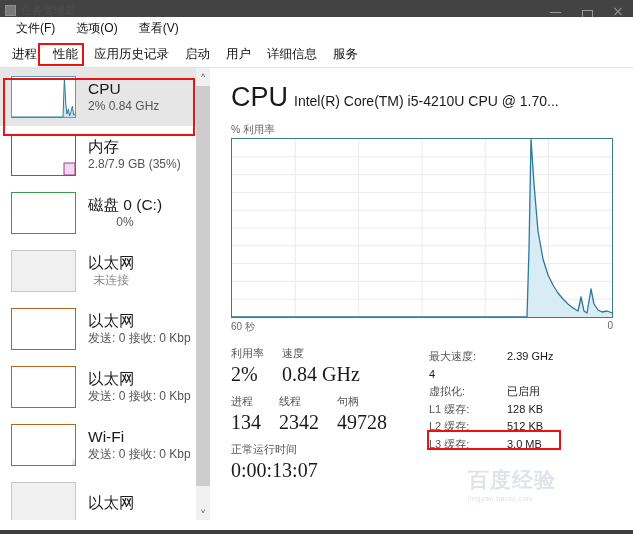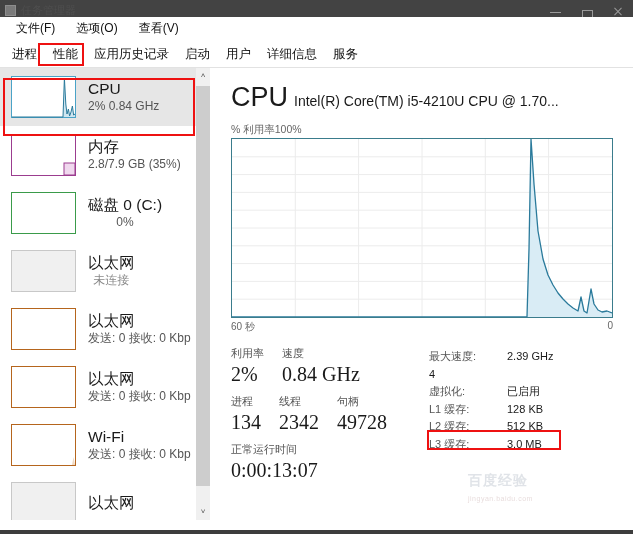--- a/index.html
+++ b/index.html
@@ -96,21 +96,21 @@
 
   
   .main{
     position:absolute;left:211px;top:68px;width:422px;height:452px;background:#fff;
   }
   .cpu-header{position:absolute;left:20px;top:14px;display:flex;align-items:baseline;}
   .cpu-big{font-size:27px;color:#1a1a1a;letter-spacing:0px;line-height:30px;}
   .cpu-model{font-size:14px;color:#1a1a1a;margin-left:6px;white-space:nowrap;}
 
   .graph-top-labels{
-    position:absolute;left:20px;top:55px;width:382px;display:flex;justify-content:flex-start;
+    position:absolute;left:20px;top:55px;width:382px;display:flex;justify-content:space-between;flex-direction:column;
   }
   .graph-top-labels span{font-size:10.5px;color:#666;}
 
   .graph-box{
     position:absolute;left:20px;top:70px;width:382px;height:180px;
     border:1px solid #3a7c8c;box-sizing:border-box;background:#ffffff;overflow:hidden;
   }
   .graph-box svg{display:block;}
 
   .graph-bot-labels{
@@ -135,21 +135,21 @@
   .annot{position:absolute;border:2px solid #ee1111;box-sizing:border-box;pointer-events:none;}
   #annot-tab{left:38px;top:43px;width:46px;height:23px;}
   #annot-cpu{left:3px;top:78px;width:192px;height:58px;}
   #annot-virt{left:427px;top:430px;width:134px;height:20px;}
 
   
   .watermark{
     position:absolute;left:468px;top:468px;width:160px;height:52px;
     pointer-events:none;opacity:.30;
   }
-  .wm-line1{font-size:14px;color:#9aa6b4;letter-spacing:1px;font-weight:bold;line-height:24px;}
+  .wm-line1{font-size:21px;color:#9aa6b4;letter-spacing:1px;font-weight:bold;line-height:24px;}
   .wm-line2{font-size:7px;color:#b08a8a;letter-spacing:.5px;line-height:9px;margin-top:2px;}
 
   
   .bottom-strip{position:absolute;left:0;top:520px;width:633px;height:14px;background:#ffffff;}
   .bottom-dark{position:absolute;left:0;top:530px;width:633px;height:4px;background:#3d3d3d;}
 </style>
 </head>
 <body>
 
 <div class="window">

